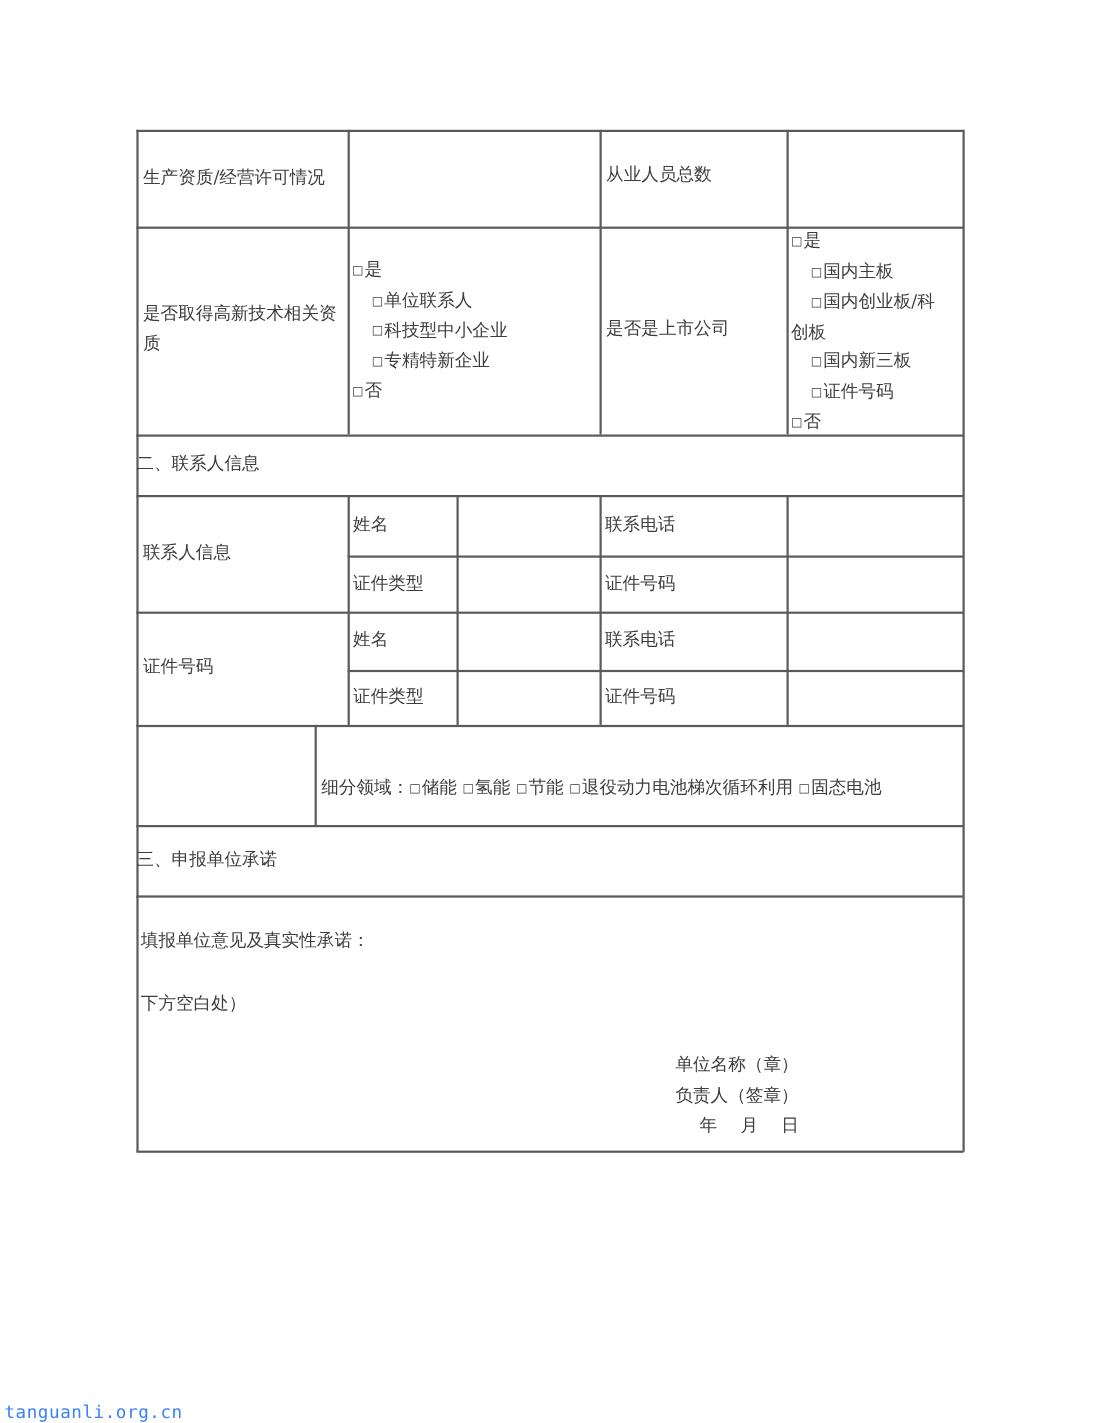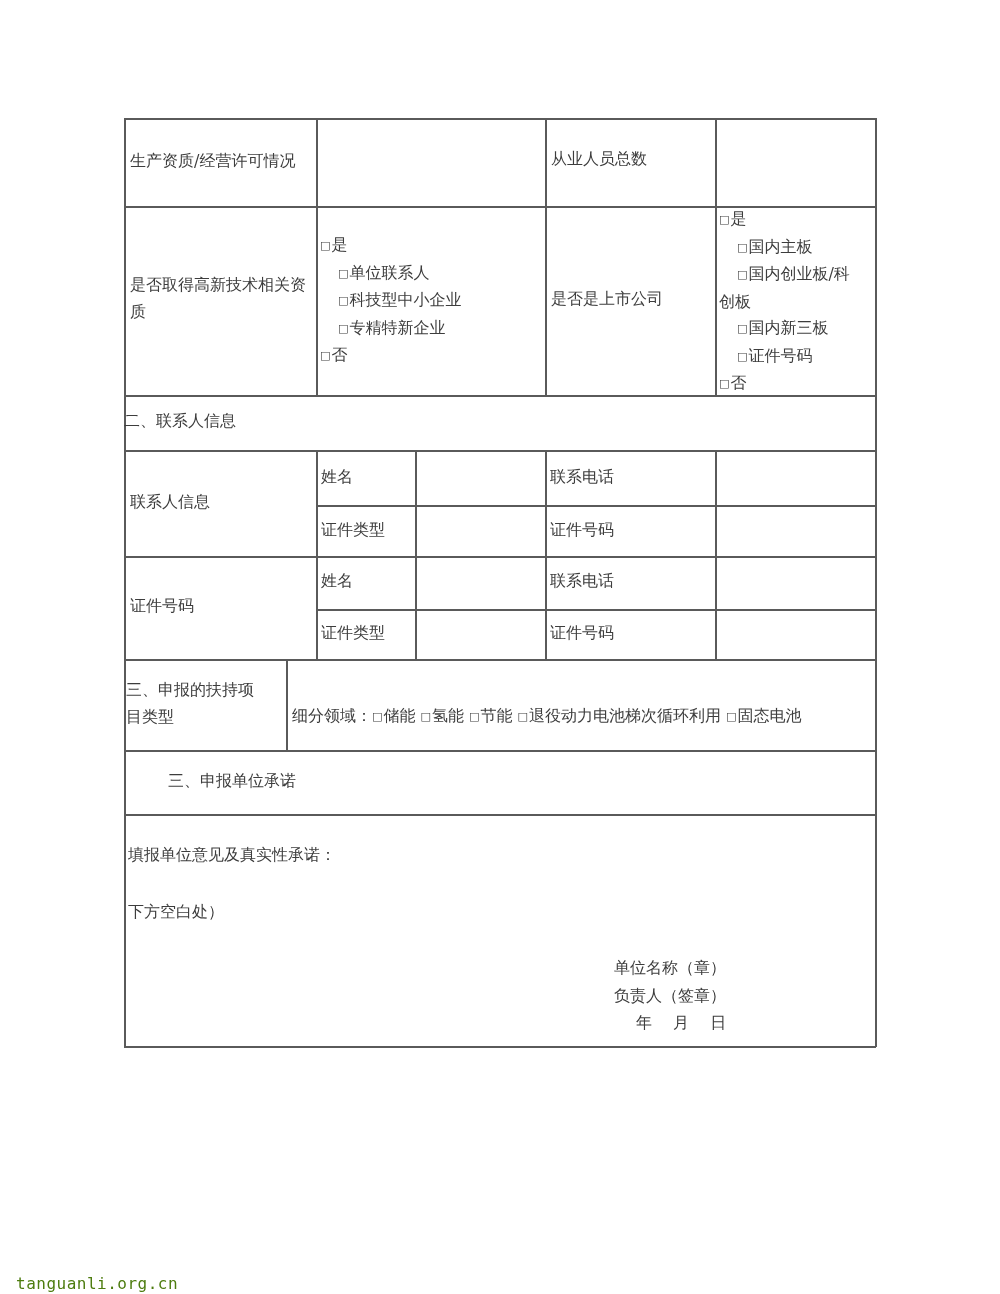--- a/index.html
+++ b/index.html
@@ -8,21 +8,21 @@
   .page { position: absolute; left: 0; top: 0; width: 1000px; height: 1098px; }
   .line-h, .line-v { position: absolute; background: #5a5a5a; }
   .line-h { height: 1.5px; }
   .line-v { width: 1.5px; }
   .cell { position: absolute; font-size: 16px; line-height: 26.5px; color: #3d3d3d; }
   .cb { font-size: 11px; display: inline-block; margin-right: 1px; vertical-align: 1px; }
   .indent { padding-left: 18px; }
   .center { text-align: left; }
   .bold { font-weight: bold; }
   .watermark { position: absolute; left: 4px; top: 1274px; font-family: "DejaVu Sans Mono", monospace;
-               font-size: 16px; color: #4d7c0f; letter-spacing: 0.5px; margin-left: 12px; }
+               font-size: 16px; color: #3b82f6; letter-spacing: 0.5px; }
 </style>
 </head>
 <body>
 
 <div class="page">
 
   <div class="line-h" style="left:124px; top:118px; width:752px;"></div>
   <div class="line-h" style="left:124px; top:206px; width:752px;"></div>
   <div class="line-h" style="left:124px; top:395px; width:752px;"></div>
   <div class="line-h" style="left:124px; top:450px; width:752px;"></div>
@@ -90,29 +90,25 @@
   <div class="cell" style="left:130px; top:593px;">证件号码</div>
   <div class="cell" style="left:321px; top:568px;">姓名</div>
   <div class="cell" style="left:417px; top:558px; width:127px; height:50px;"></div>
   <div class="cell" style="left:550px; top:568px;">联系电话</div>
   <div class="cell" style="left:717px; top:558px; width:158px; height:50px;"></div>
   <div class="cell" style="left:321px; top:620px;">证件类型</div>
   <div class="cell" style="left:417px; top:611px; width:127px; height:47px;"></div>
   <div class="cell" style="left:550px; top:620px;">证件号码</div>
   <div class="cell" style="left:717px; top:611px; width:158px; height:47px;"></div>
 
-  <div class="cell center" style="left:126px; top:677px; width:160px;">
-    <div>三、申报的扶持项</div>
-    <div>目类型</div>
-  </div>
   <div class="cell" style="left:292px; top:703px; white-space:nowrap;">
     <span>细分领域：</span><span><span class="cb">□</span><span>储能</span></span>&nbsp;<span><span class="cb">□</span><span>氢能</span></span>&nbsp;<span><span class="cb">□</span><span>节能</span></span>&nbsp;<span><span class="cb">□</span><span>退役动力电池梯次循环利用</span></span>&nbsp;<span><span class="cb">□</span><span>固态电池</span></span>
   </div>
 
-  <div class="cell center" style="left:124px; top:768px; width:752px;padding-left:44px;">三、申报单位承诺</div>
+  <div class="cell center" style="left:124px; top:768px; width:752px;">三、申报单位承诺</div>
 
   <div class="cell" style="left:128px; top:842px;">填报单位意见及真实性承诺：</div>
   <div class="cell" style="left:128px; top:899px;">下方空白处）</div>
   <div class="cell" style="left:126px; top:930px; width:748px; height:20px;"></div>
 
   <div class="cell" style="left:614px; top:955px;">单位名称（章）</div>
   <div class="cell" style="left:614px; top:983px;">负责人（签章）</div>
   <div class="cell" style="left:636px; top:1010px; white-space:pre;">年　 月　 日</div>
 
   <div class="watermark">tanguanli.org.cn</div>

